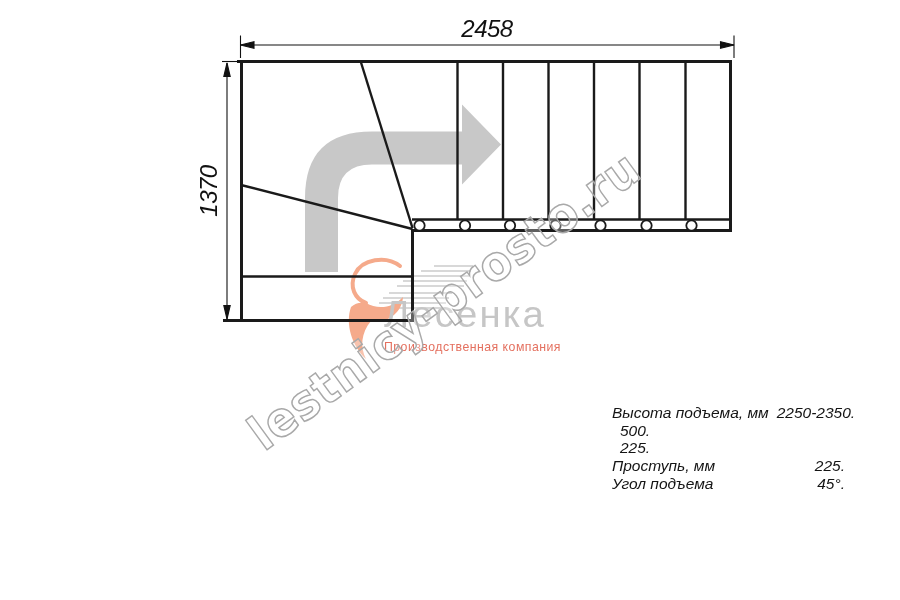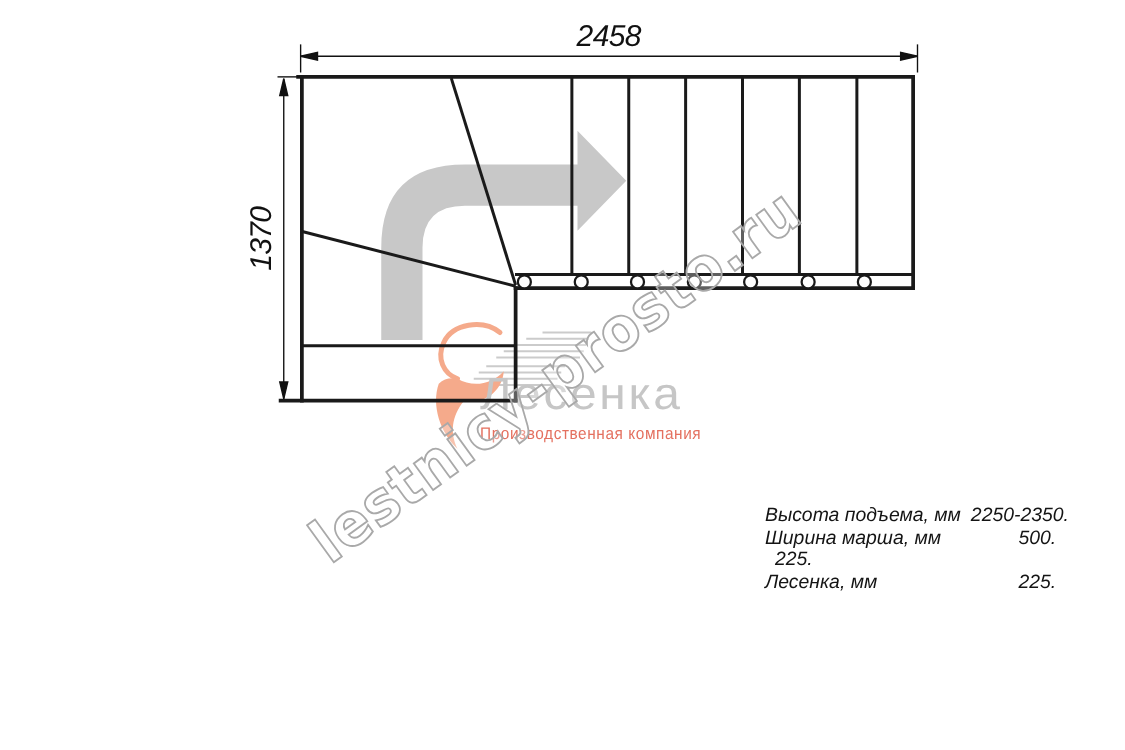--- a/index.html
+++ b/index.html
@@ -93,23 +93,26 @@
   <text class="wm-text" transform="translate(264,452) rotate(-36)" x="0" y="0" textLength="470" lengthAdjust="spacingAndGlyphs" fill="rgba(255,255,255,0.3)" stroke-width="1.5" stroke="#a9a9a9">lestnicy-prosto.ru</text>
 </svg>
 </div>
 
 <div class="spec-table">
   <div class="spec-row">
     <span class="spec-label">Высота подъема, мм</span>
     <span class="spec-value">2250-2350.</span>
   </div>
   <div class="spec-row">
-    <span class="spec-label">Ширина марша, мм</span>
     <span class="spec-value">500.</span>
   </div>
   <div class="spec-row">
     <span class="spec-value">225.</span>
   </div>
   <div class="spec-row">
-    <span class="spec-label">Лесенка, мм</span>
+    <span class="spec-label">Проступь, мм</span>
     <span class="spec-value">225.</span>
+  </div>
+  <div class="spec-row">
+    <span class="spec-label">Угол подъема</span>
+    <span class="spec-value">45°.</span>
   </div>
 </div>
 
 </body></html>

